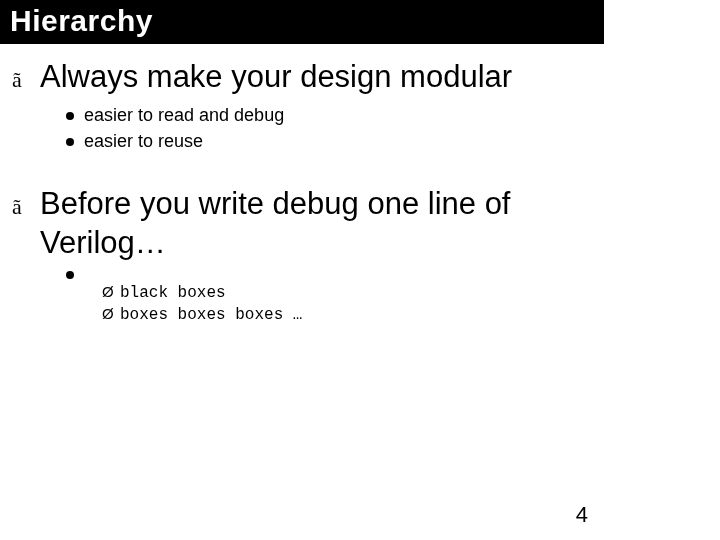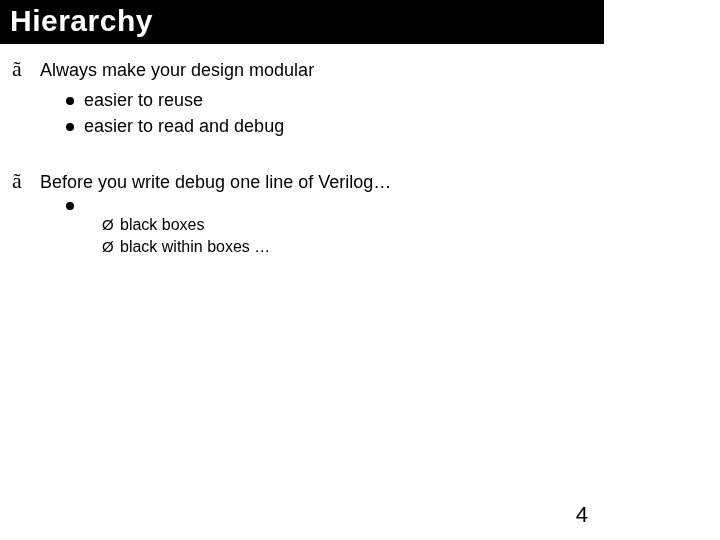--- a/index.html
+++ b/index.html
@@ -3,29 +3,29 @@
 <meta charset="utf-8">
 <style>
   * { margin: 0; padding: 0; box-sizing: border-box; }
   html, body { width: 720px; height: 540px; background: #fff; font-family: Verdana, Tahoma, Arial, sans-serif; color: #000; overflow: hidden; }
   .slide { width: 604px; height: 540px; position: relative; border-radius: 25px; }
   .titlebar { background: #000; color: #fff; padding: 4px 10px 6px 10px; }
   .titlebar h1 { font-size: 30px; font-weight: 700; letter-spacing: 0.5px; }
   .body { padding: 10px 12px 0 12px; }
   .lvl1 { display: flex; align-items: baseline; margin-top: 4px; }
   .lvl1 .bullet { font-family: "Times New Roman", serif; font-size: 22px; width: 28px; flex: 0 0 28px; text-align: left; line-height: 1; }
-  .lvl1 .txt { font-size: 18px; font-weight: 400; line-height: 1.25; text-align: center; }
+  .lvl1 .txt { font-size: 31px; font-weight: 400; line-height: 1.25; }
   .lvl2-group { margin: 6px 0 0 54px; }
   .lvl2 { display: flex; align-items: center; margin-top: 2px; }
   .lvl2 .dot { width: 8px; height: 8px; background: #000; border-radius: 50%; flex: 0 0 8px; margin-right: 10px; margin-top: 2px; }
   .lvl2 .txt { font-size: 18px; line-height: 1.35; }
   .lvl3-group { margin: 4px 0 0 90px; }
   .lvl3 { display: flex; align-items: baseline; margin-top: 1px; }
   .lvl3 .chev { font-size: 15px; width: 18px; flex: 0 0 18px; line-height: 1; }
-  .lvl3 .txt { font-size: 16px; line-height: 1.35; }
+  .lvl3 .txt { font-size: 16px; line-height: 1.35; font-family: Liberation Mono, monospace; }
   .gap { height: 28px; }
   .pagenum { position: absolute; right: 16px; bottom: 12px; font-size: 22px; }
 </style>
 </head>
 <body>
 
 <div class="slide">
 
   <div class="titlebar">
     <h1>Hierarchy</h1>
@@ -33,25 +33,25 @@
 
   <div class="body">
 
     <div class="lvl1">
       <span class="bullet">ã</span>
       <span class="txt">Always make your design modular</span>
     </div>
     <div class="lvl2-group">
       <div class="lvl2">
         <span class="dot"></span>
-        <span class="txt">easier to reuse</span>
+        <span class="txt">easier to read and debug</span>
       </div>
       <div class="lvl2">
         <span class="dot"></span>
-        <span class="txt">easier to read and debug</span>
+        <span class="txt">easier to reuse</span>
       </div>
     </div>
 
     <div class="gap"></div>
 
     <div class="lvl1">
       <span class="bullet">ã</span>
       <span class="txt">Before you write debug one line of Verilog…</span>
     </div>
     <div class="lvl2-group">
@@ -59,21 +59,21 @@
         <span class="dot"></span>
       </div>
     </div>
     <div class="lvl3-group">
       <div class="lvl3">
         <span class="chev">Ø</span>
         <span class="txt">black boxes</span>
       </div>
       <div class="lvl3">
         <span class="chev">Ø</span>
-        <span class="txt">black within boxes …</span>
+        <span class="txt">boxes boxes boxes …</span>
       </div>
     </div>
 
   </div>
 
   <div class="pagenum">4</div>
 
 </div>
 
 </body></html>

